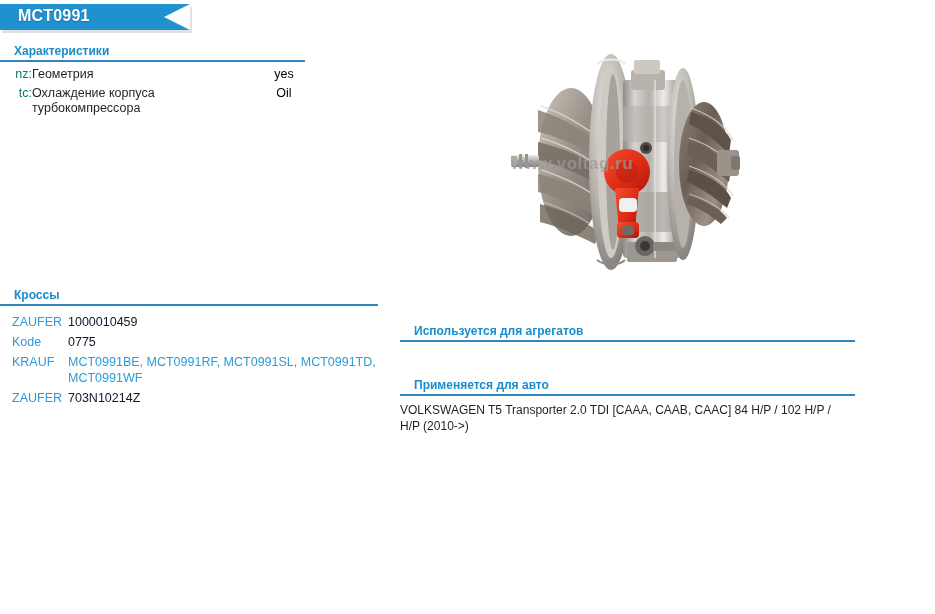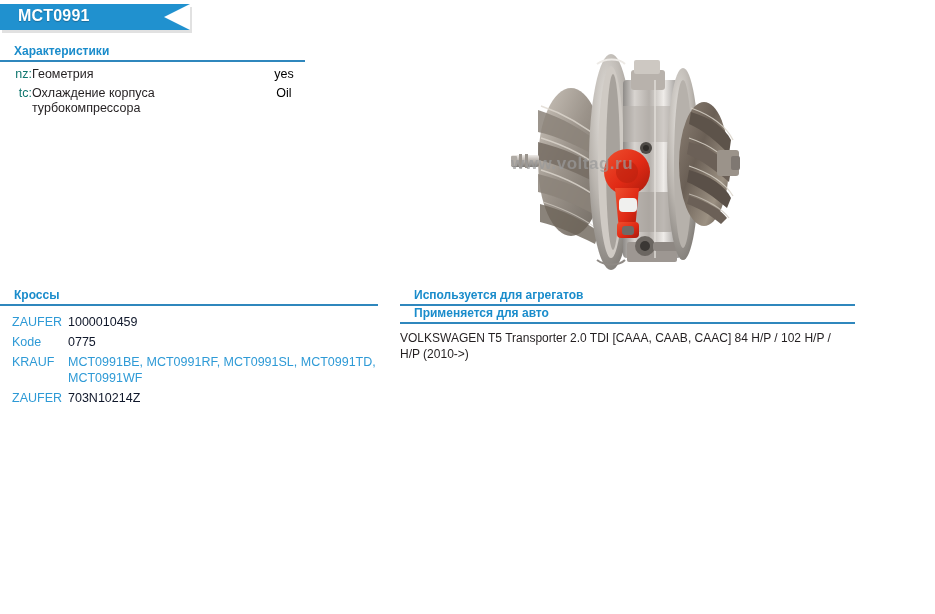--- a/index.html
+++ b/index.html
@@ -69,21 +69,21 @@
   .col-left .sec-rule{width:378px;}
   .cross-table{border-collapse:collapse;margin-top:6px;font-size:12.5px;width:378px;}
   .cross-table td{padding:2px 0;vertical-align:top;line-height:16px;}
   .x-key{color:#2e9ad6;width:56px;padding-left:12px !important;white-space:nowrap;}
   .x-val{color:#0f172a;}
   .x-val.link{color:#2e9ad6;}
 
   .col-right{position:absolute;left:400px;top:288px;width:455px;}
   .col-right .sec-rule{width:455px;}
   .agg-line{font-size:12.5px;color:#231f20;padding:4px 0 3px 0;line-height:16px;}
-  .sec-head.indent{padding-left:14px;}
+  .sec-head.indent{padding-left:14px;margin-top:36px;}
   .auto-line{font-size:12px;color:#231f20;padding:6px 0 0 0;line-height:16px;width:440px;}
 </style>
 </head>
 <body>
 
 <div class="ribbon-wrap">
   <div class="ribbon-shadow"></div>
   <div class="ribbon"></div>
   <div class="ribbon-notch"></div>
   <div class="ribbon-title">MCT0991</div>

